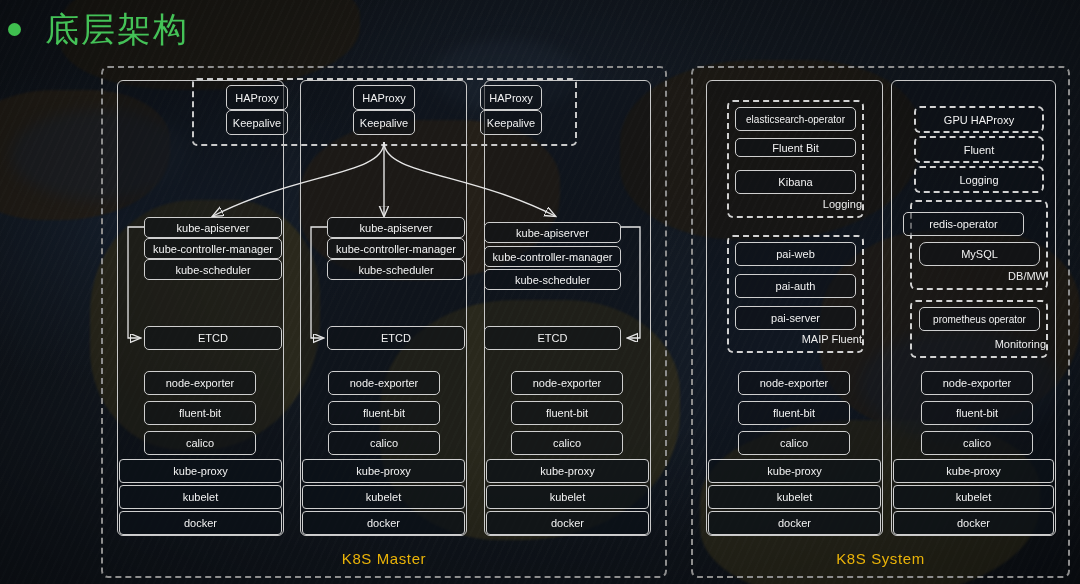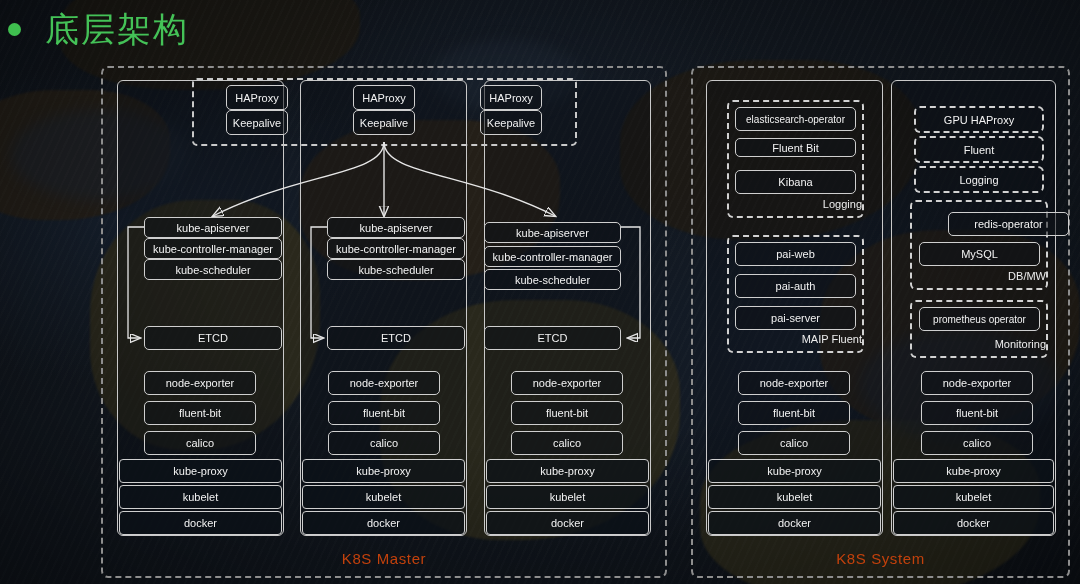--- a/index.html
+++ b/index.html
@@ -31,21 +31,21 @@
   #title-row{position:absolute;left:0;top:0;height:58px;display:flex;align-items:center;}
   #bullet{width:13px;height:13px;border-radius:50%;background:#3fbf4f;margin-left:8px;}
   #title-text{color:#44c257;font-size:34px;line-height:1;margin-left:24px;letter-spacing:2px;
     font-family:"DejaVu Sans","Liberation Sans",sans-serif;}
 
   
   .panel{position:absolute;border:2px dashed #8e8e8e;border-radius:7px;box-sizing:border-box;}
   #panel-master{left:101px;top:66px;width:566px;height:512px;}
   #panel-worker{left:691px;top:66px;width:379px;height:512px;}
   .panel-label{position:absolute;bottom:9px;width:100%;text-align:center;
-    color:#c2410c;font-size:15px;letter-spacing:.6px;}
+    color:#eab308;font-size:15px;letter-spacing:.6px;}
 
   
   .col{position:absolute;border:1.6px solid #c9c9c9;border-radius:6px;box-sizing:border-box;
     background:rgba(10,14,20,.30);}
   
   #col-m1{left:117px;top:80px;width:167px;height:456px;}
   #col-m2{left:300px;top:80px;width:167px;height:456px;}
   #col-m3{left:484px;top:80px;width:167px;height:456px;}
   
   #col-w1{left:706px;top:80px;width:177px;height:456px;}
@@ -189,22 +189,22 @@
 <div class="box flat" style="left:708px;top:485px;width:173px;height:24px;">kubelet</div>
 <div class="box flat" style="left:708px;top:511px;width:173px;height:24px;">docker</div>
 
 <div class="dash-solo" style="left:914px;top:106px;width:130px;height:27px;">GPU HAProxy</div>
 <div class="dash-solo" style="left:914px;top:136px;width:130px;height:27px;">Fluent</div>
 <div class="dash-solo" style="left:914px;top:166px;width:130px;height:27px;">Logging</div>
 
 <div class="dashbox" style="left:910px;top:200px;width:138px;height:90px;">
   <div class="grp-label">DB/MW</div>
 </div>
-<div class="box" style="left:948px;top:212px;width:121px;height:24px;">redis-operator</div>
-<div class="box" style="left:919px;top:242px;width:121px;height:24px;">MySQL</div>
+<div class="box" style="left:903px;top:212px;width:121px;height:24px;">redis-operator</div>
+<div class="box" style="left:919px;top:242px;width:121px;height:24px;border-radius:7px;">MySQL</div>
 
 <div class="dashbox" style="left:910px;top:300px;width:138px;height:58px;">
   <div class="grp-label">Monitoring</div>
 </div>
 <div class="box tiny" style="left:919px;top:307px;width:121px;height:24px;">prometheus operator</div>
 
 <div class="box" style="left:921px;top:371px;width:112px;height:24px;">node-exporter</div>
 <div class="box" style="left:921px;top:401px;width:112px;height:24px;">fluent-bit</div>
 <div class="box" style="left:921px;top:431px;width:112px;height:24px;">calico</div>
 <div class="box flat" style="left:893px;top:459px;width:161px;height:24px;">kube-proxy</div>

